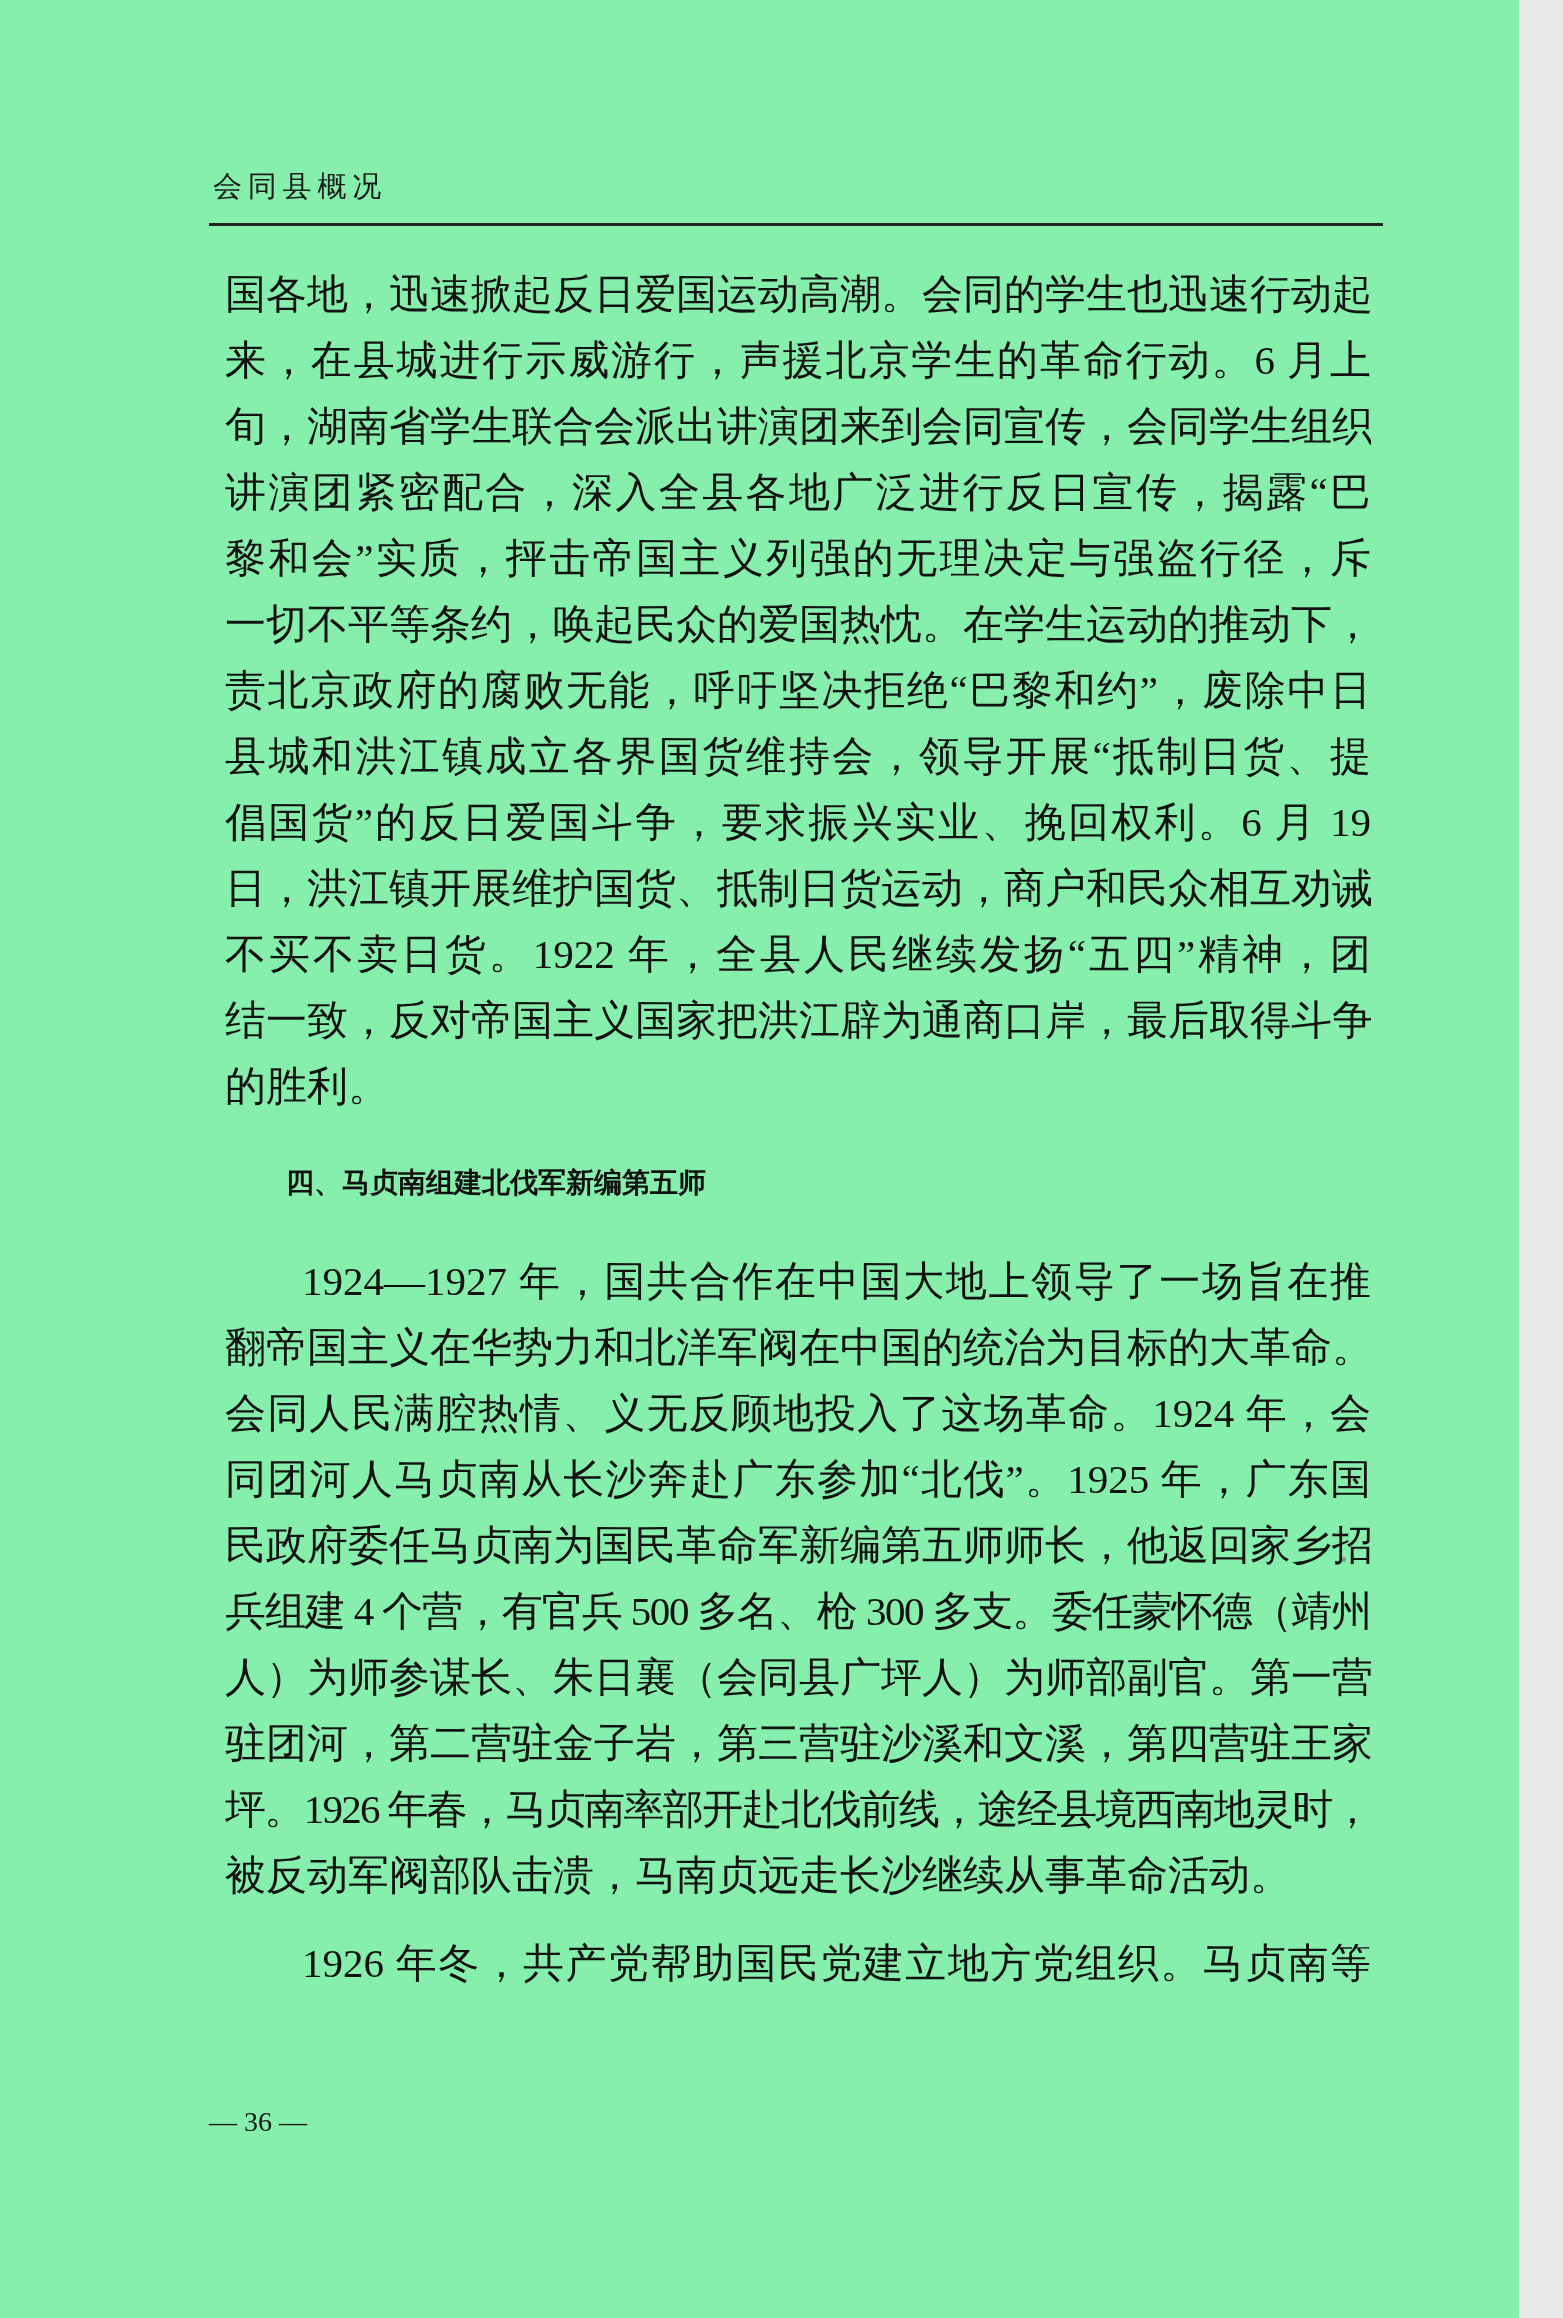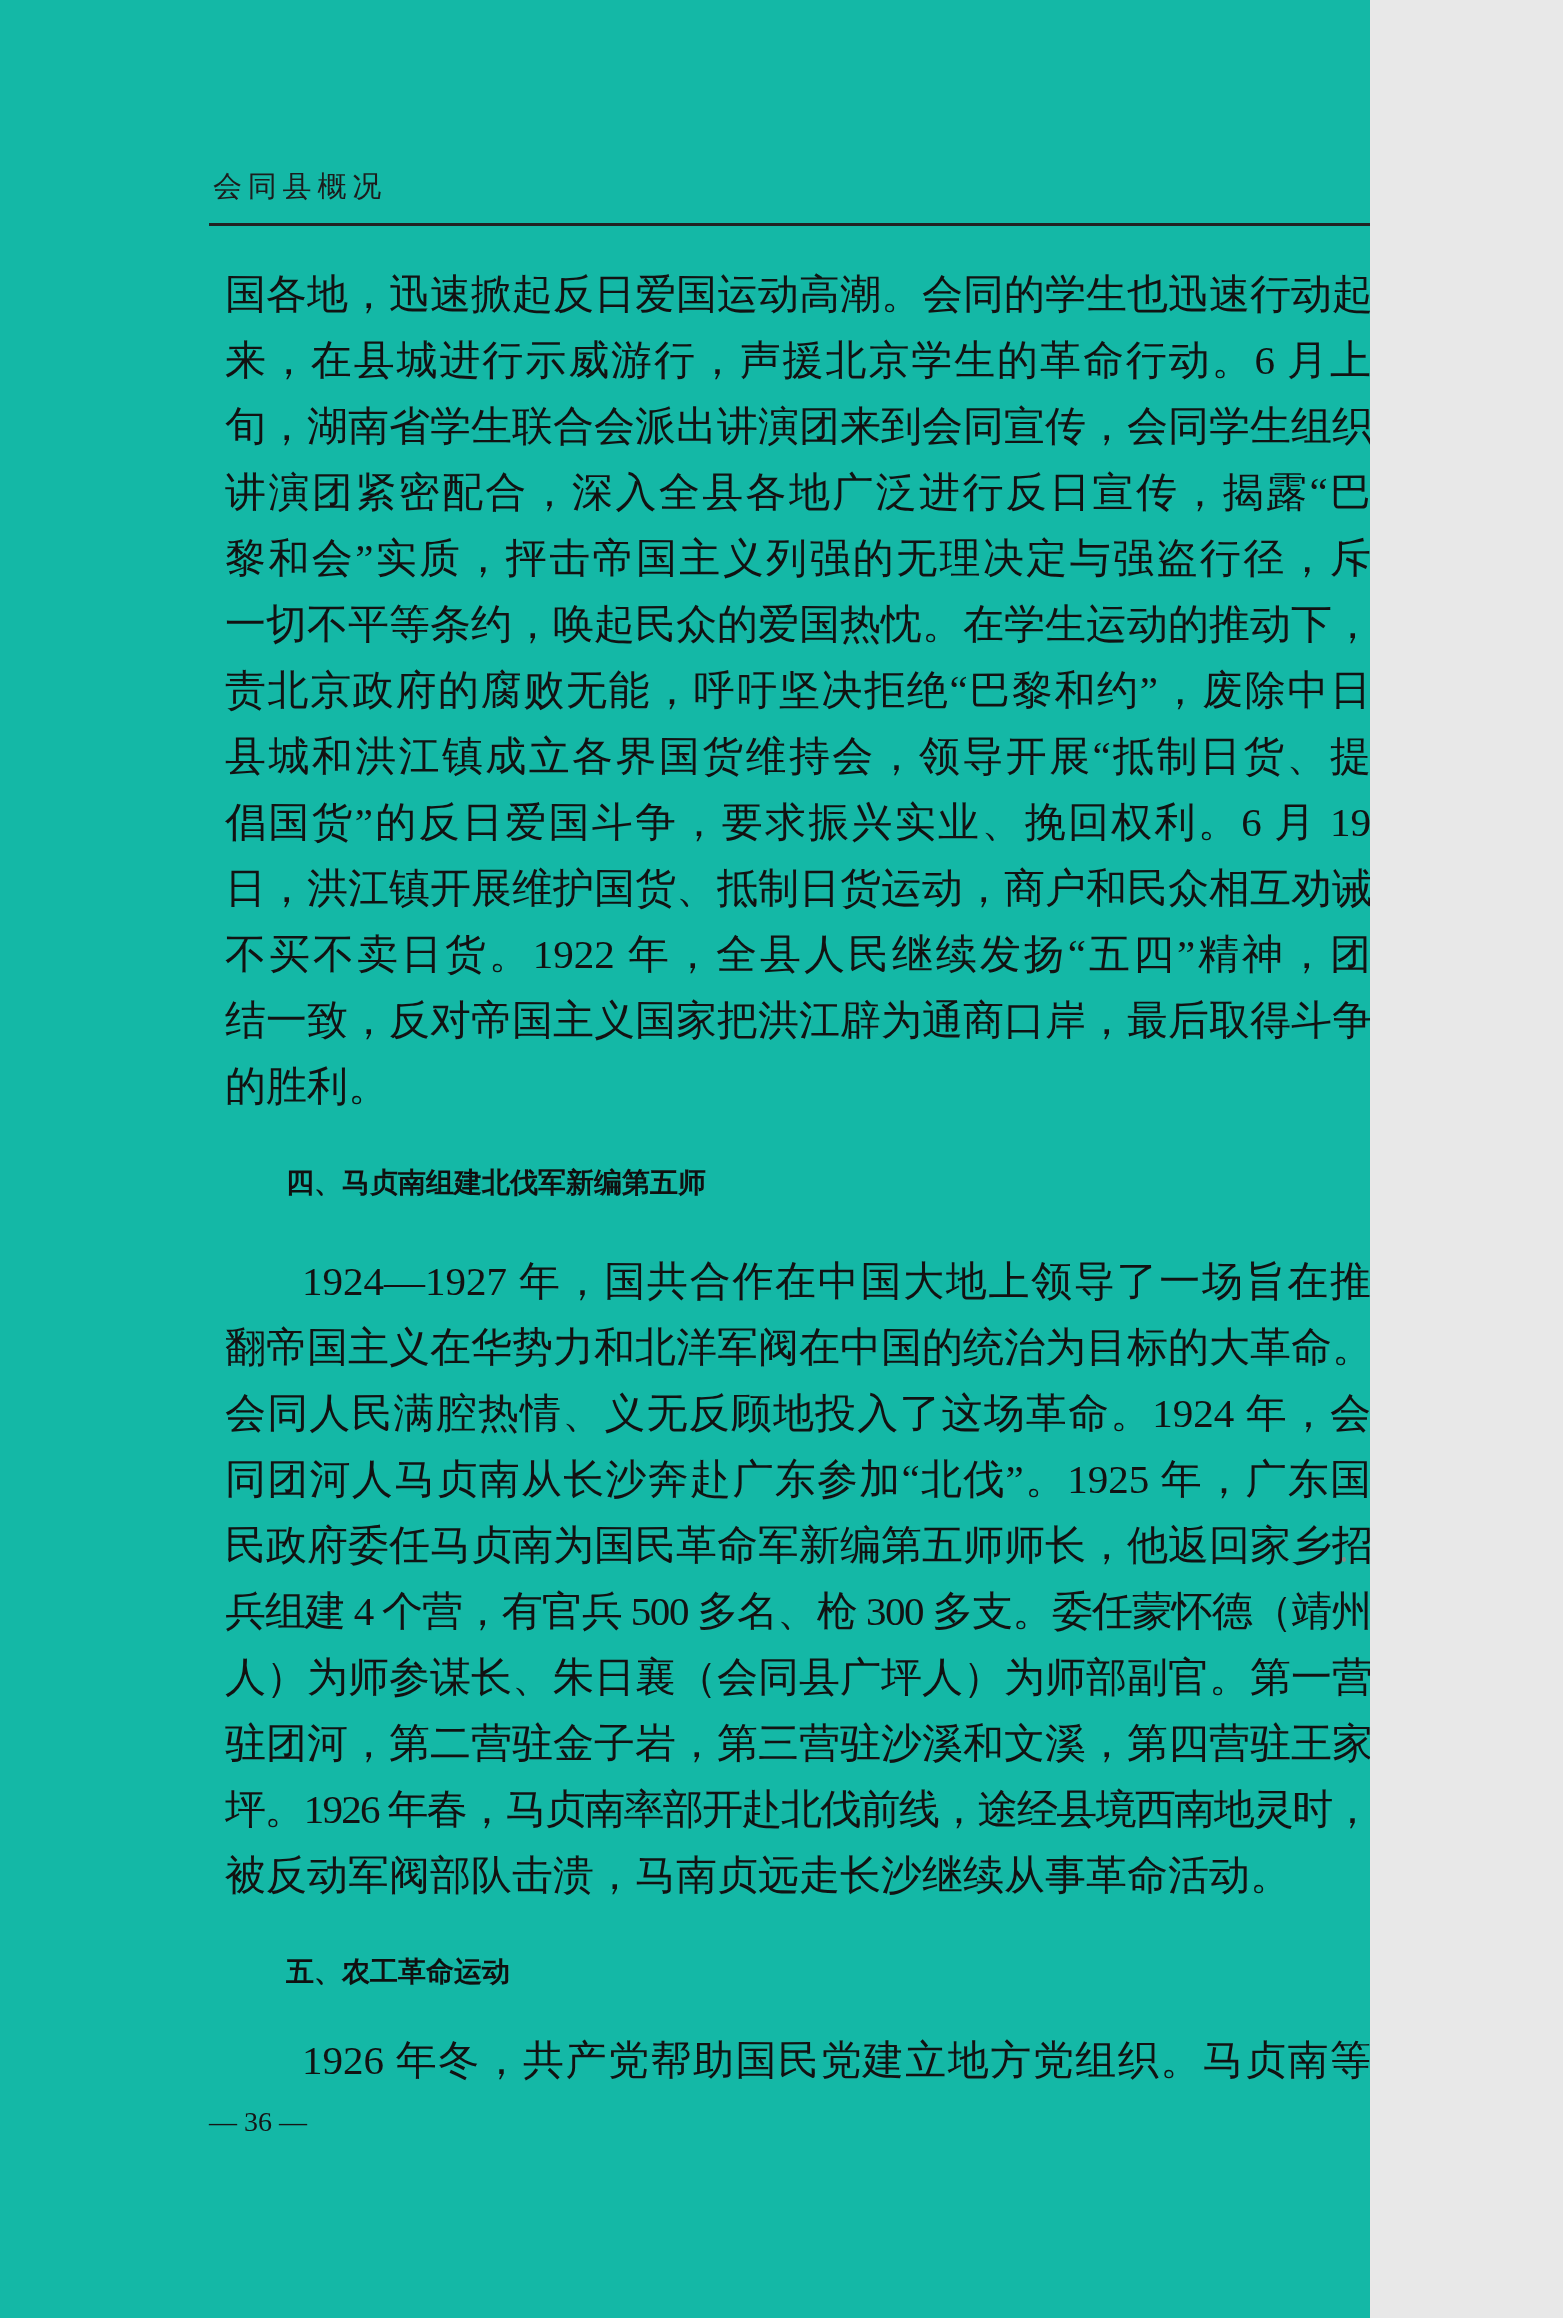--- a/index.html
+++ b/index.html
@@ -2,23 +2,23 @@
 <html style="font-size:7.7px"><head>
 <meta charset="utf-8">
 <style>
   html, body {
     margin: 0;
     padding: 0;
     background: #e8e8e8;
   }
   .page {
     position: relative;
-    width: 1370px;
+    width: 1519px;
     height: 2319px;
-    background: #14b8a6;
+    background: #86efac;
     color: #141414;
     font-family: "Liberation Serif", "DejaVu Serif", serif;
     overflow: hidden;
   }
   .running-header {
     position: absolute;
     left: 213px;
     top: 167px;
     font-size: 29px;
     letter-spacing: 5.8px;
@@ -121,21 +121,20 @@
       <div class="line">会同人民满腔热情、义无反顾地投入了这场革命。1924 年，会</div>
       <div class="line">同团河人马贞南从长沙奔赴广东参加“北伐”。1925 年，广东国</div>
       <div class="line">民政府委任马贞南为国民革命军新编第五师师长，他返回家乡招</div>
       <div class="line t1">兵组建 4 个营，有官兵 500 多名、枪 300 多支。委任蒙怀德（靖州</div>
       <div class="line">人）为师参谋长、朱日襄（会同县广坪人）为师部副官。第一营</div>
       <div class="line">驻团河，第二营驻金子岩，第三营驻沙溪和文溪，第四营驻王家</div>
       <div class="line t2">坪。1926 年春，马贞南率部开赴北伐前线，途经县境西南地灵时，</div>
       <div class="line end">被反动军阀部队击溃，马南贞远走长沙继续从事革命活动。</div>
     </div>
 
-    <div class="section-heading">五、农工革命运动</div>
 
     <div class="para para-3">
       <div class="line ind">1926 年冬，共产党帮助国民党建立地方党组织。马贞南等</div>
     </div>
 
   </div>
 
   <div class="page-number">— 36 —</div>
 
   <div class="ink-speck"></div>

